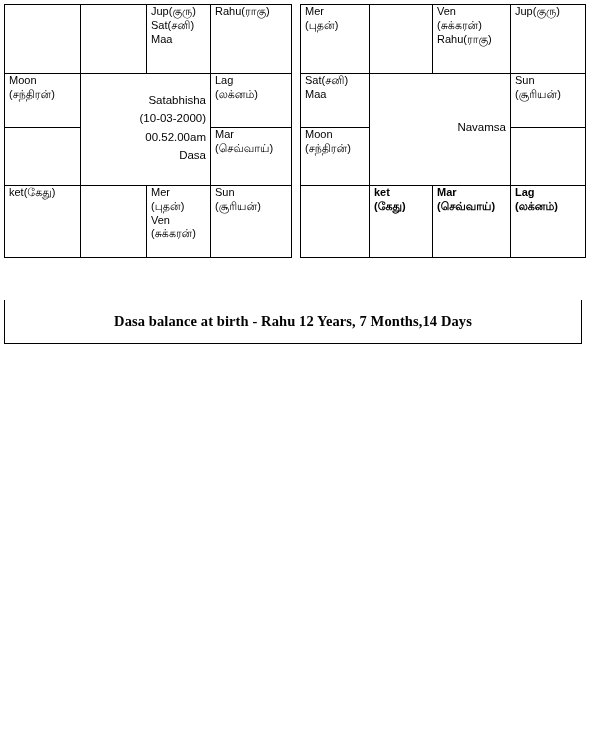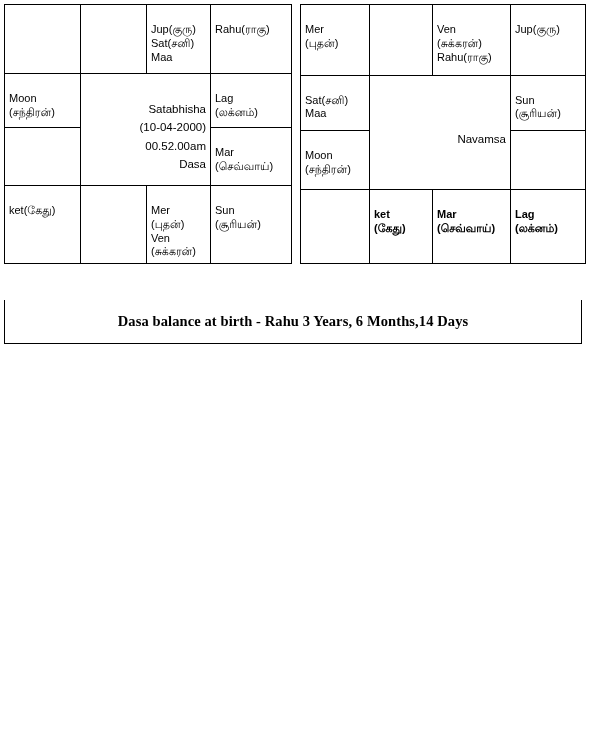--- a/index.html
+++ b/index.html
@@ -34,21 +34,21 @@
   }
 
   
   .chart {
     border-collapse: collapse;
     table-layout: fixed;
   }
   .chart td {
     border: 1px solid #000000;
     vertical-align: top;
-    padding: 18px 4px 4px 4px;
+    padding: 0 4px 4px 4px;
     font-size: 11px;
     line-height: 1.25;
     font-family: "Liberation Sans", sans-serif;
   }
   .chart td.blank {
     padding: 0;
   }
   .chart td.center-cell {
     text-align: right;
     vertical-align: middle;
@@ -128,21 +128,21 @@
             <span class="cell-line">Rahu(ராகு)</span>
           </td>
         </tr>
         <tr class="r-mid1">
           <td>
             <span class="cell-line">Moon</span>
             <span class="cell-line">(சந்திரன்)</span>
           </td>
           <td class="center-cell" rowspan="2" colspan="2">
             <span class="cell-line">Satabhisha</span>
-            <span class="cell-line">(10-04-2000)</span>
+            <span class="cell-line">(10-03-2000)</span>
             <span class="cell-line">00.52.00am</span>
             <span class="cell-line">Dasa</span>
           </td>
           <td>
             <span class="cell-line">Lag</span>
             <span class="cell-line">(லக்னம்)</span>
           </td>
         </tr>
         <tr class="r-mid2">
           <td class="blank"></td>
@@ -227,16 +227,16 @@
             <span class="cell-line">Lag</span>
             <span class="cell-line">(லக்னம்)</span>
           </td>
         </tr>
       </tbody>
     </table>
 
   </div>
 
   <div class="dasa-bar">
-    <span class="dasa-text">Dasa balance at birth - Rahu 3 Years, 6 Months,14 Days</span>
+    <span class="dasa-text">Dasa balance at birth - Rahu 12 Years, 7 Months,14 Days</span>
   </div>
 
 </div>
 
 </body></html>

